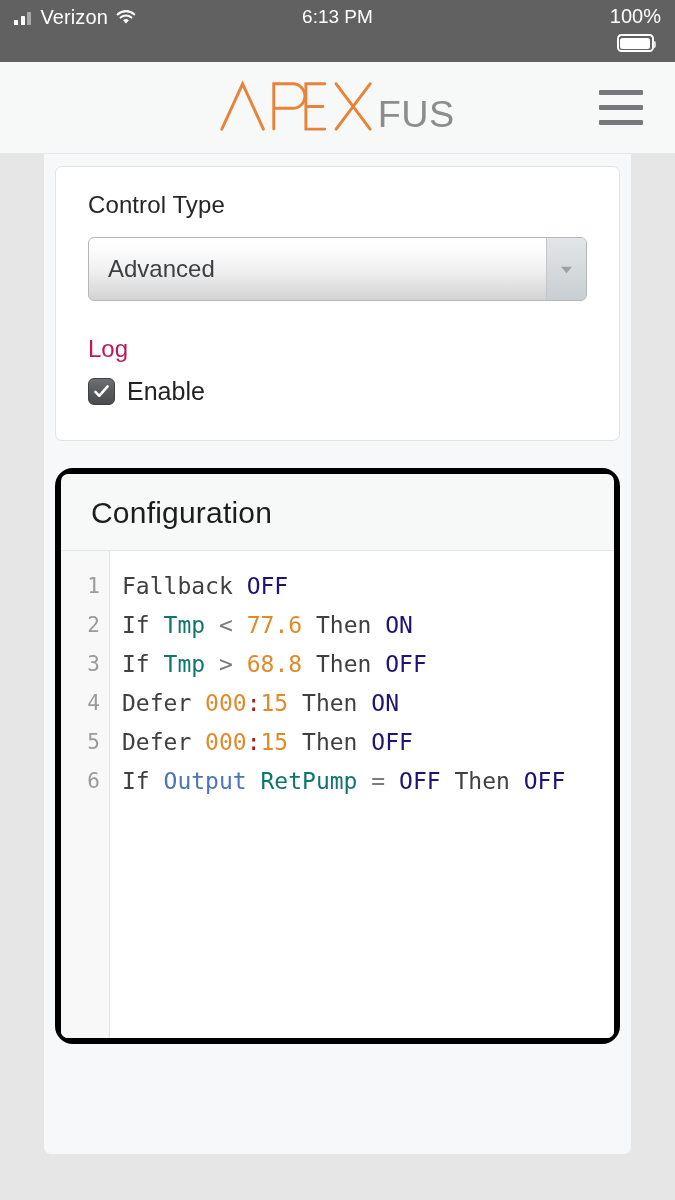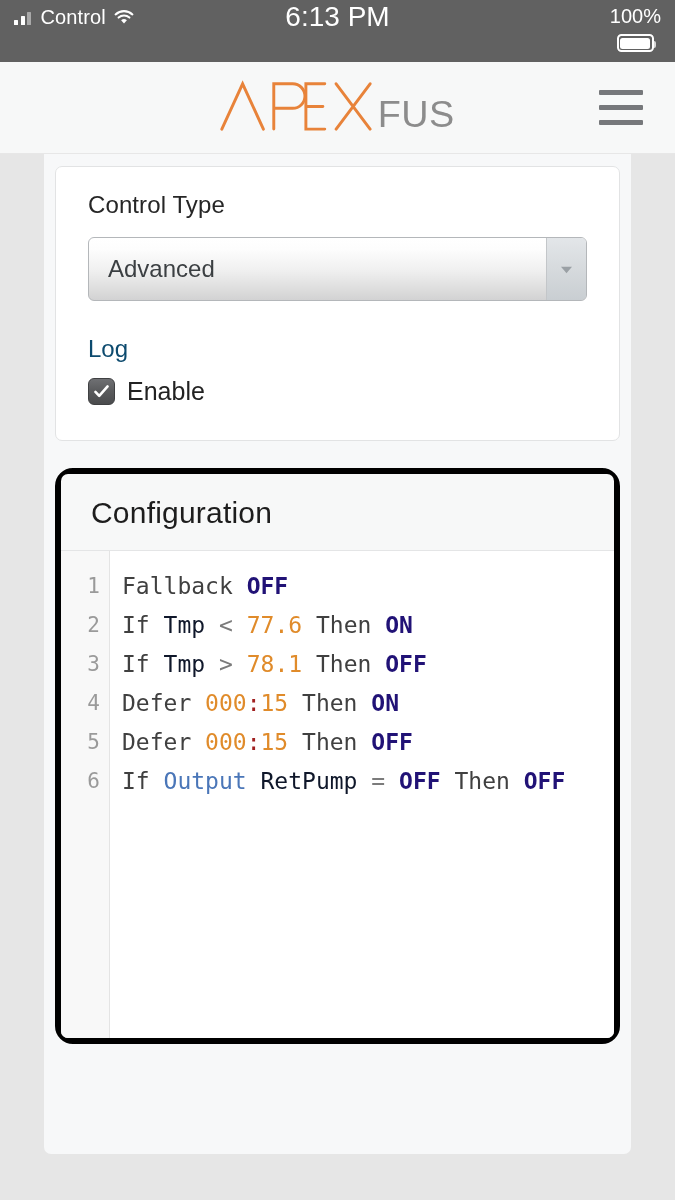--- a/index.html
+++ b/index.html
@@ -23,21 +23,21 @@
   .sb-carrier{ font-size:20px; letter-spacing:.1px; }
   .signal{ display:flex; align-items:flex-end; gap:2.5px; height:15px; }
   .signal i{ display:block; width:4px; background:#fff; border-radius:.5px; }
   .signal i:nth-child(1){ height:5px; }
   .signal i:nth-child(2){ height:9px; }
   .signal i:nth-child(3){ height:13px; background:#a9a9a9; }
   .signal i:nth-child(4){ height:15px; background:#a9a9a9; opacity:0; width:0; }
   .wifi{ width:22px; height:16px; }
   .sb-time{
     position:absolute; left:0; right:0; text-align:center;
-    font-size:28px; font-weight:normal;
+    font-size:19px; font-weight:normal;
   }
   .sb-right{
     margin-left:auto; display:flex; align-items:center; gap:6px;
     font-size:20px;
     flex-direction:column;
   }
   .alarm{ width:17px; height:17px; }
   .batt{
     width:37px; height:18px; border:2px solid #fff; border-radius:4.5px;
     position:relative; padding:1.5px;
@@ -116,21 +116,21 @@
   }
   .select-arrow{
     position:absolute; right:0; top:0; bottom:0; width:40px;
     background:linear-gradient(to bottom,#e3e6e9 0%,#d6dadd 50%,#c9ced2 100%);
     border-left:1px solid #c3c6c9;
     display:flex; align-items:center; justify-content:center;
   }
   .select-arrow svg{ display:block; }
 
   .log-label{
-    font-size:24px; color:#0c4a6e; margin:34px 0 14px 0;
+    font-size:24px; color:#be185d; margin:34px 0 14px 0;
   }
   .check-row{ display:flex; align-items:center; gap:12px; cursor:pointer; }
   .checkbox{
     width:27px; height:27px; border-radius:6px;
     background:linear-gradient(to bottom,#6f7073 0%,#5b5c5e 45%,#4a4b4d 100%);
     border:1px solid #3f4042;
     display:flex; align-items:center; justify-content:center;
     flex:0 0 auto;
   }
   .check-label{ font-size:25px; color:#222; }
@@ -162,40 +162,40 @@
     font-size:21px; line-height:39px; color:#9a9a9a; padding-right:9px;
   }
   .code{
     flex:1 1 auto; padding:16px 0 0 12px; background:#fff;
   }
   .code div{
     font-family:"DejaVu Sans Mono", monospace;
     font-size:23px; line-height:39px; white-space:pre;
   }
   .tk-kw   { color:#404040; }     
-  .tk-state{ color:#211276; font-weight:bold; } 
-  .tk-probe{ color:#0f172a; }     
+  .tk-state{ color:#211276; font-weight:normal; } 
+  .tk-probe{ color:#0f766e; }     
   .tk-num  { color:#e08b2a; }     
   .tk-op   { color:#7b7b7b; }     
   .tk-colon{ color:#a02020; }
   .tk-type { color:#4a76b8; }
 </style>
 </head>
 <body>
 
 <div class="statusbar">
   <div class="sb-row1">
     <div class="sb-left">
       <span class="signal">
         <i></i>
           <i></i>
           <i></i>
           <i></i>
       </span>
-      <span class="sb-carrier">Control</span>
+      <span class="sb-carrier">Verizon</span>
       <span class="wifi">
         <svg viewBox="0 0 22 16" width="22" height="16" aria-hidden="true">
           <path d="M11 14.6 L8.1 11.3 a4.3 4.3 0 0 1 5.8 0 Z" fill="#fff"></path>
           <path d="M5.6 8.6 a8 8 0 0 1 10.8 0" stroke="#fff" stroke-width="2.1" fill="none" stroke-linecap="round"></path>
           <path d="M2.6 5.4 a12.3 12.3 0 0 1 16.8 0" stroke="#fff" stroke-width="2.1" fill="none" stroke-linecap="round"></path>
         </svg>
       </span>
     </div>
     <div class="sb-time">6:13 PM</div>
     <div class="sb-right">
@@ -279,21 +279,21 @@
             <div>1</div>
             <div>2</div>
             <div>3</div>
             <div>4</div>
             <div>5</div>
             <div>6</div>
           </div>
         <div class="code" id="code">
             <div><span class="tk-kw">Fallback</span><span class="tk-op"> </span><span class="tk-state">OFF</span></div>
             <div><span class="tk-kw">If</span><span class="tk-op"> </span><span class="tk-probe">Tmp</span><span class="tk-op"> </span><span class="tk-op">&lt;</span><span class="tk-op"> </span><span class="tk-num">77.6</span><span class="tk-op"> </span><span class="tk-kw">Then</span><span class="tk-op"> </span><span class="tk-state">ON</span></div>
-            <div><span class="tk-kw">If</span><span class="tk-op"> </span><span class="tk-probe">Tmp</span><span class="tk-op"> </span><span class="tk-op">&gt;</span><span class="tk-op"> </span><span class="tk-num">78.1</span><span class="tk-op"> </span><span class="tk-kw">Then</span><span class="tk-op"> </span><span class="tk-state">OFF</span></div>
+            <div><span class="tk-kw">If</span><span class="tk-op"> </span><span class="tk-probe">Tmp</span><span class="tk-op"> </span><span class="tk-op">&gt;</span><span class="tk-op"> </span><span class="tk-num">68.8</span><span class="tk-op"> </span><span class="tk-kw">Then</span><span class="tk-op"> </span><span class="tk-state">OFF</span></div>
             <div><span class="tk-kw">Defer</span><span class="tk-op"> </span><span class="tk-num">000</span><span class="tk-colon">:</span><span class="tk-num">15</span><span class="tk-op"> </span><span class="tk-kw">Then</span><span class="tk-op"> </span><span class="tk-state">ON</span></div>
             <div><span class="tk-kw">Defer</span><span class="tk-op"> </span><span class="tk-num">000</span><span class="tk-colon">:</span><span class="tk-num">15</span><span class="tk-op"> </span><span class="tk-kw">Then</span><span class="tk-op"> </span><span class="tk-state">OFF</span></div>
             <div><span class="tk-kw">If</span><span class="tk-op"> </span><span class="tk-type">Output</span><span class="tk-op"> </span><span class="tk-probe">RetPump</span><span class="tk-op"> </span><span class="tk-op">=</span><span class="tk-op"> </span><span class="tk-state">OFF</span><span class="tk-op"> </span><span class="tk-kw">Then</span><span class="tk-op"> </span><span class="tk-state">OFF</span></div>
           </div>
       </div>
     </div>
 
   </div>
 </div>
 

